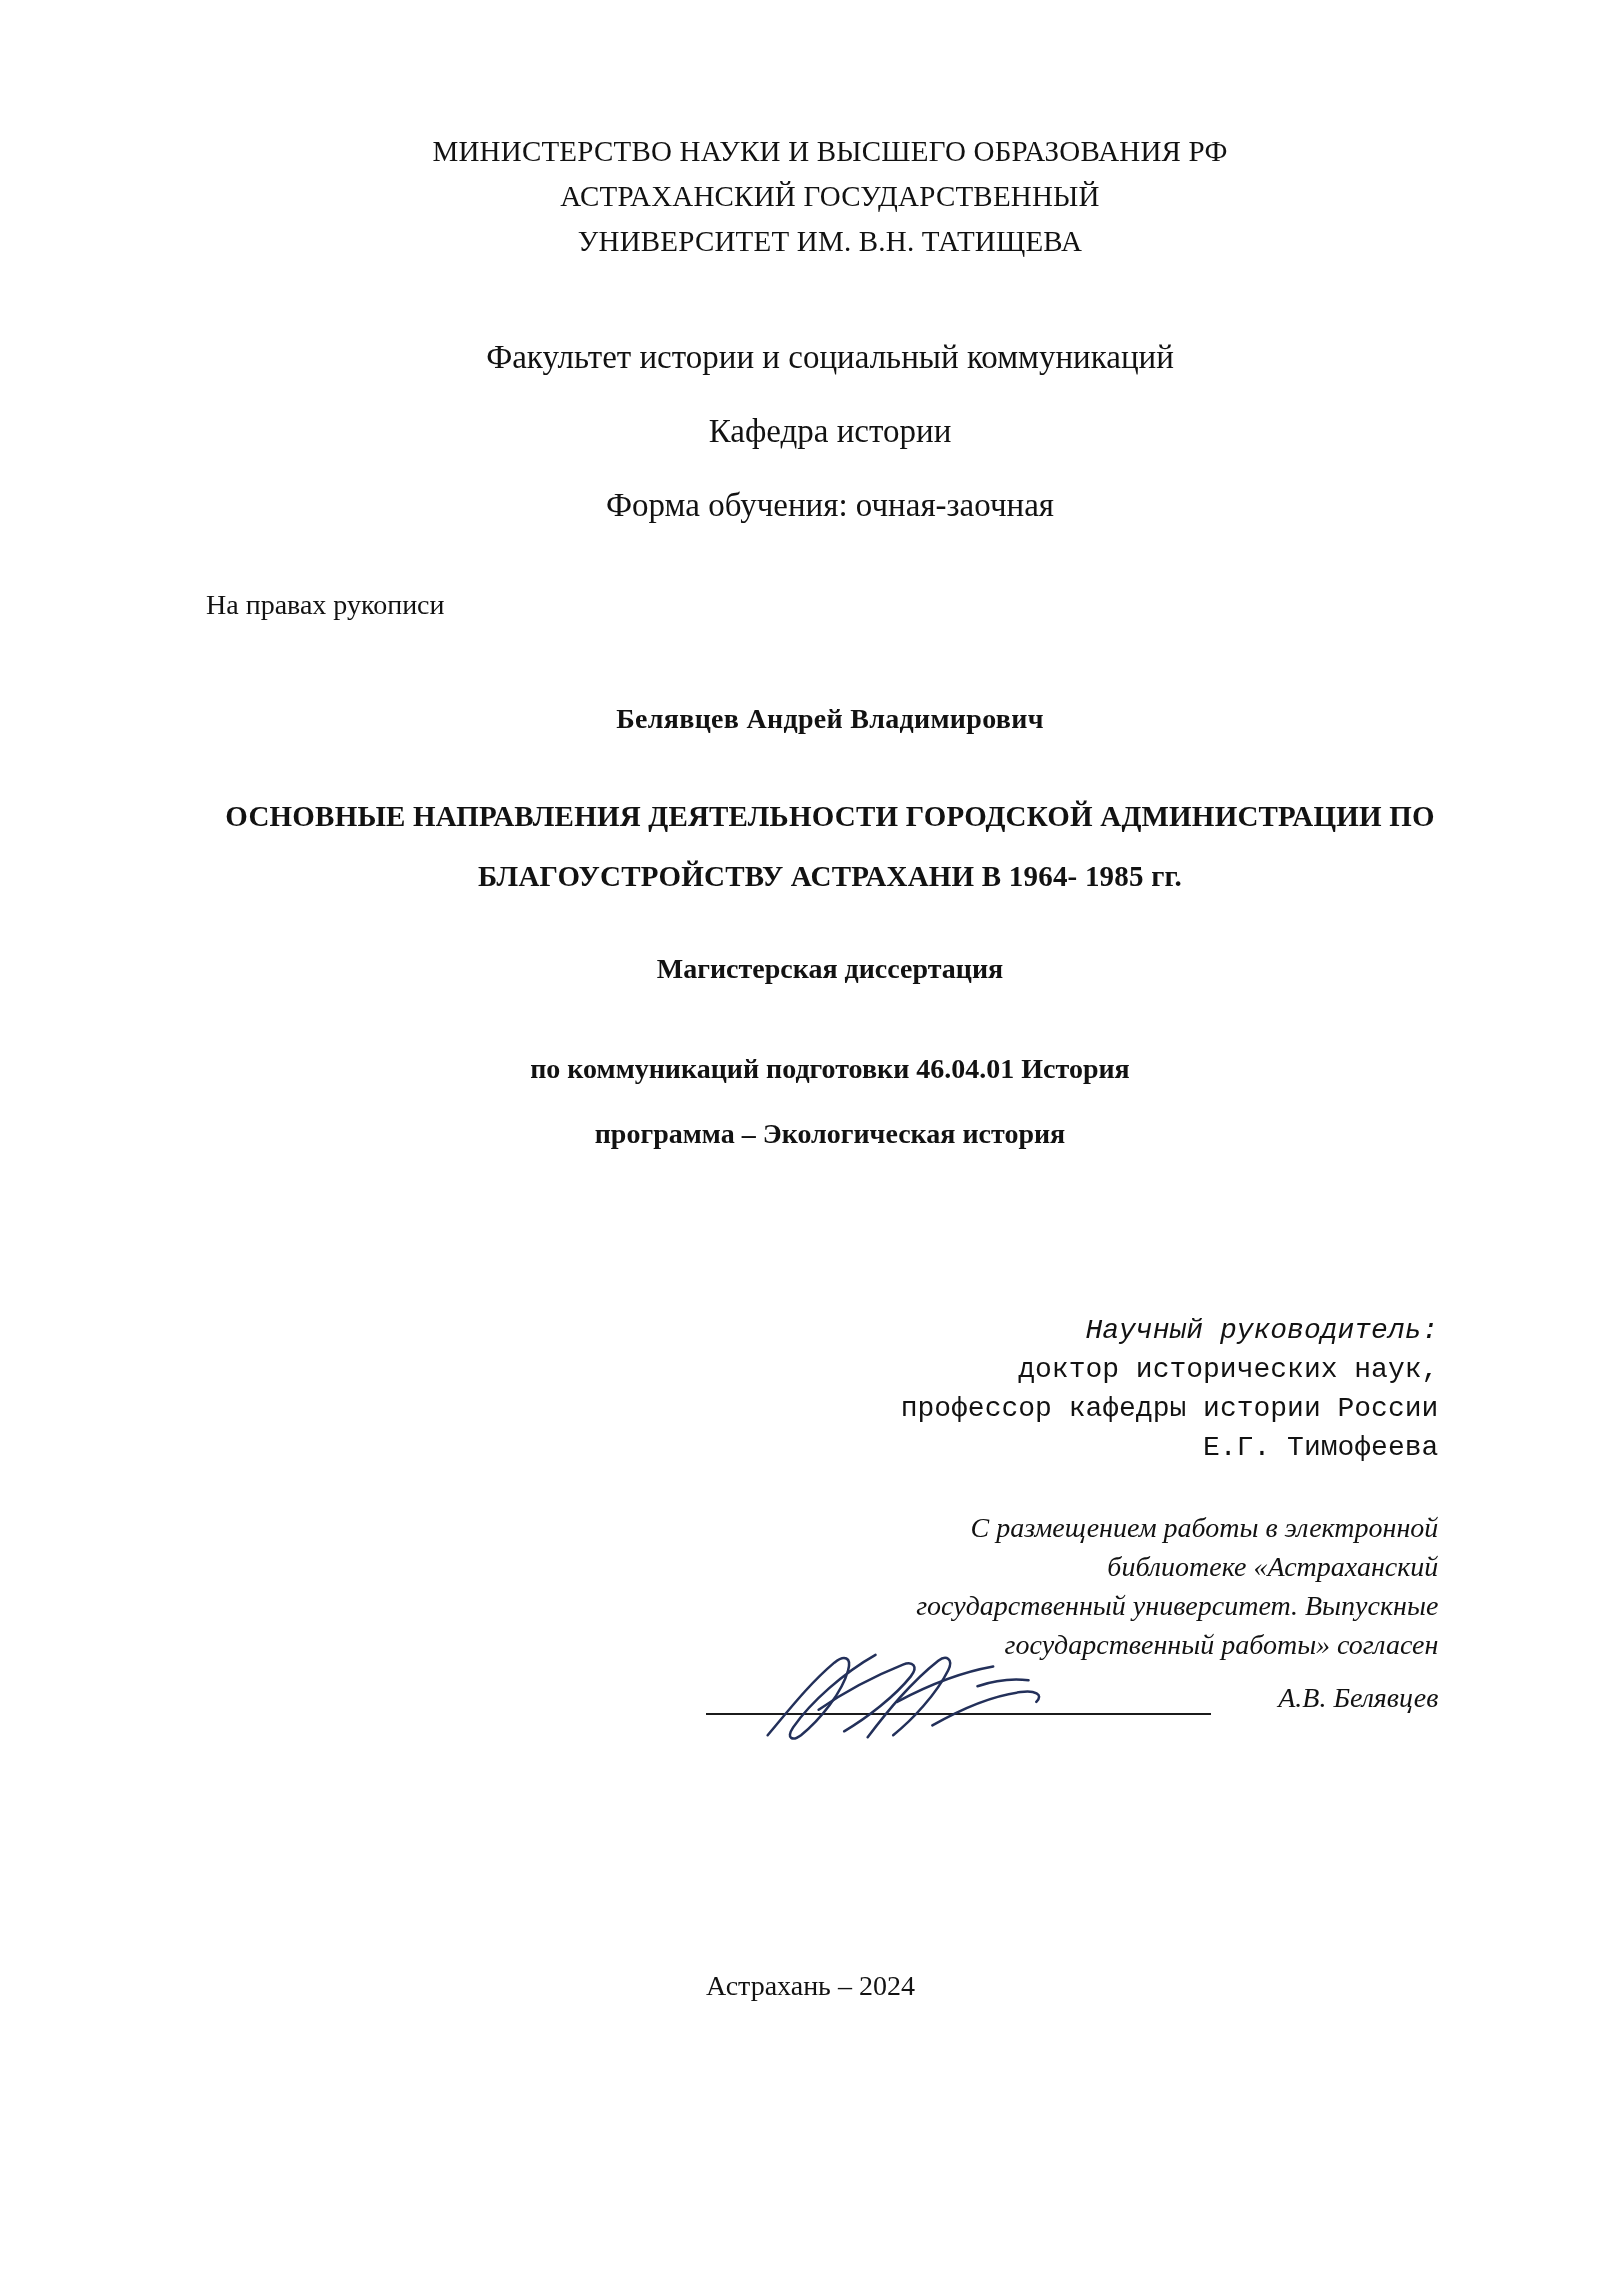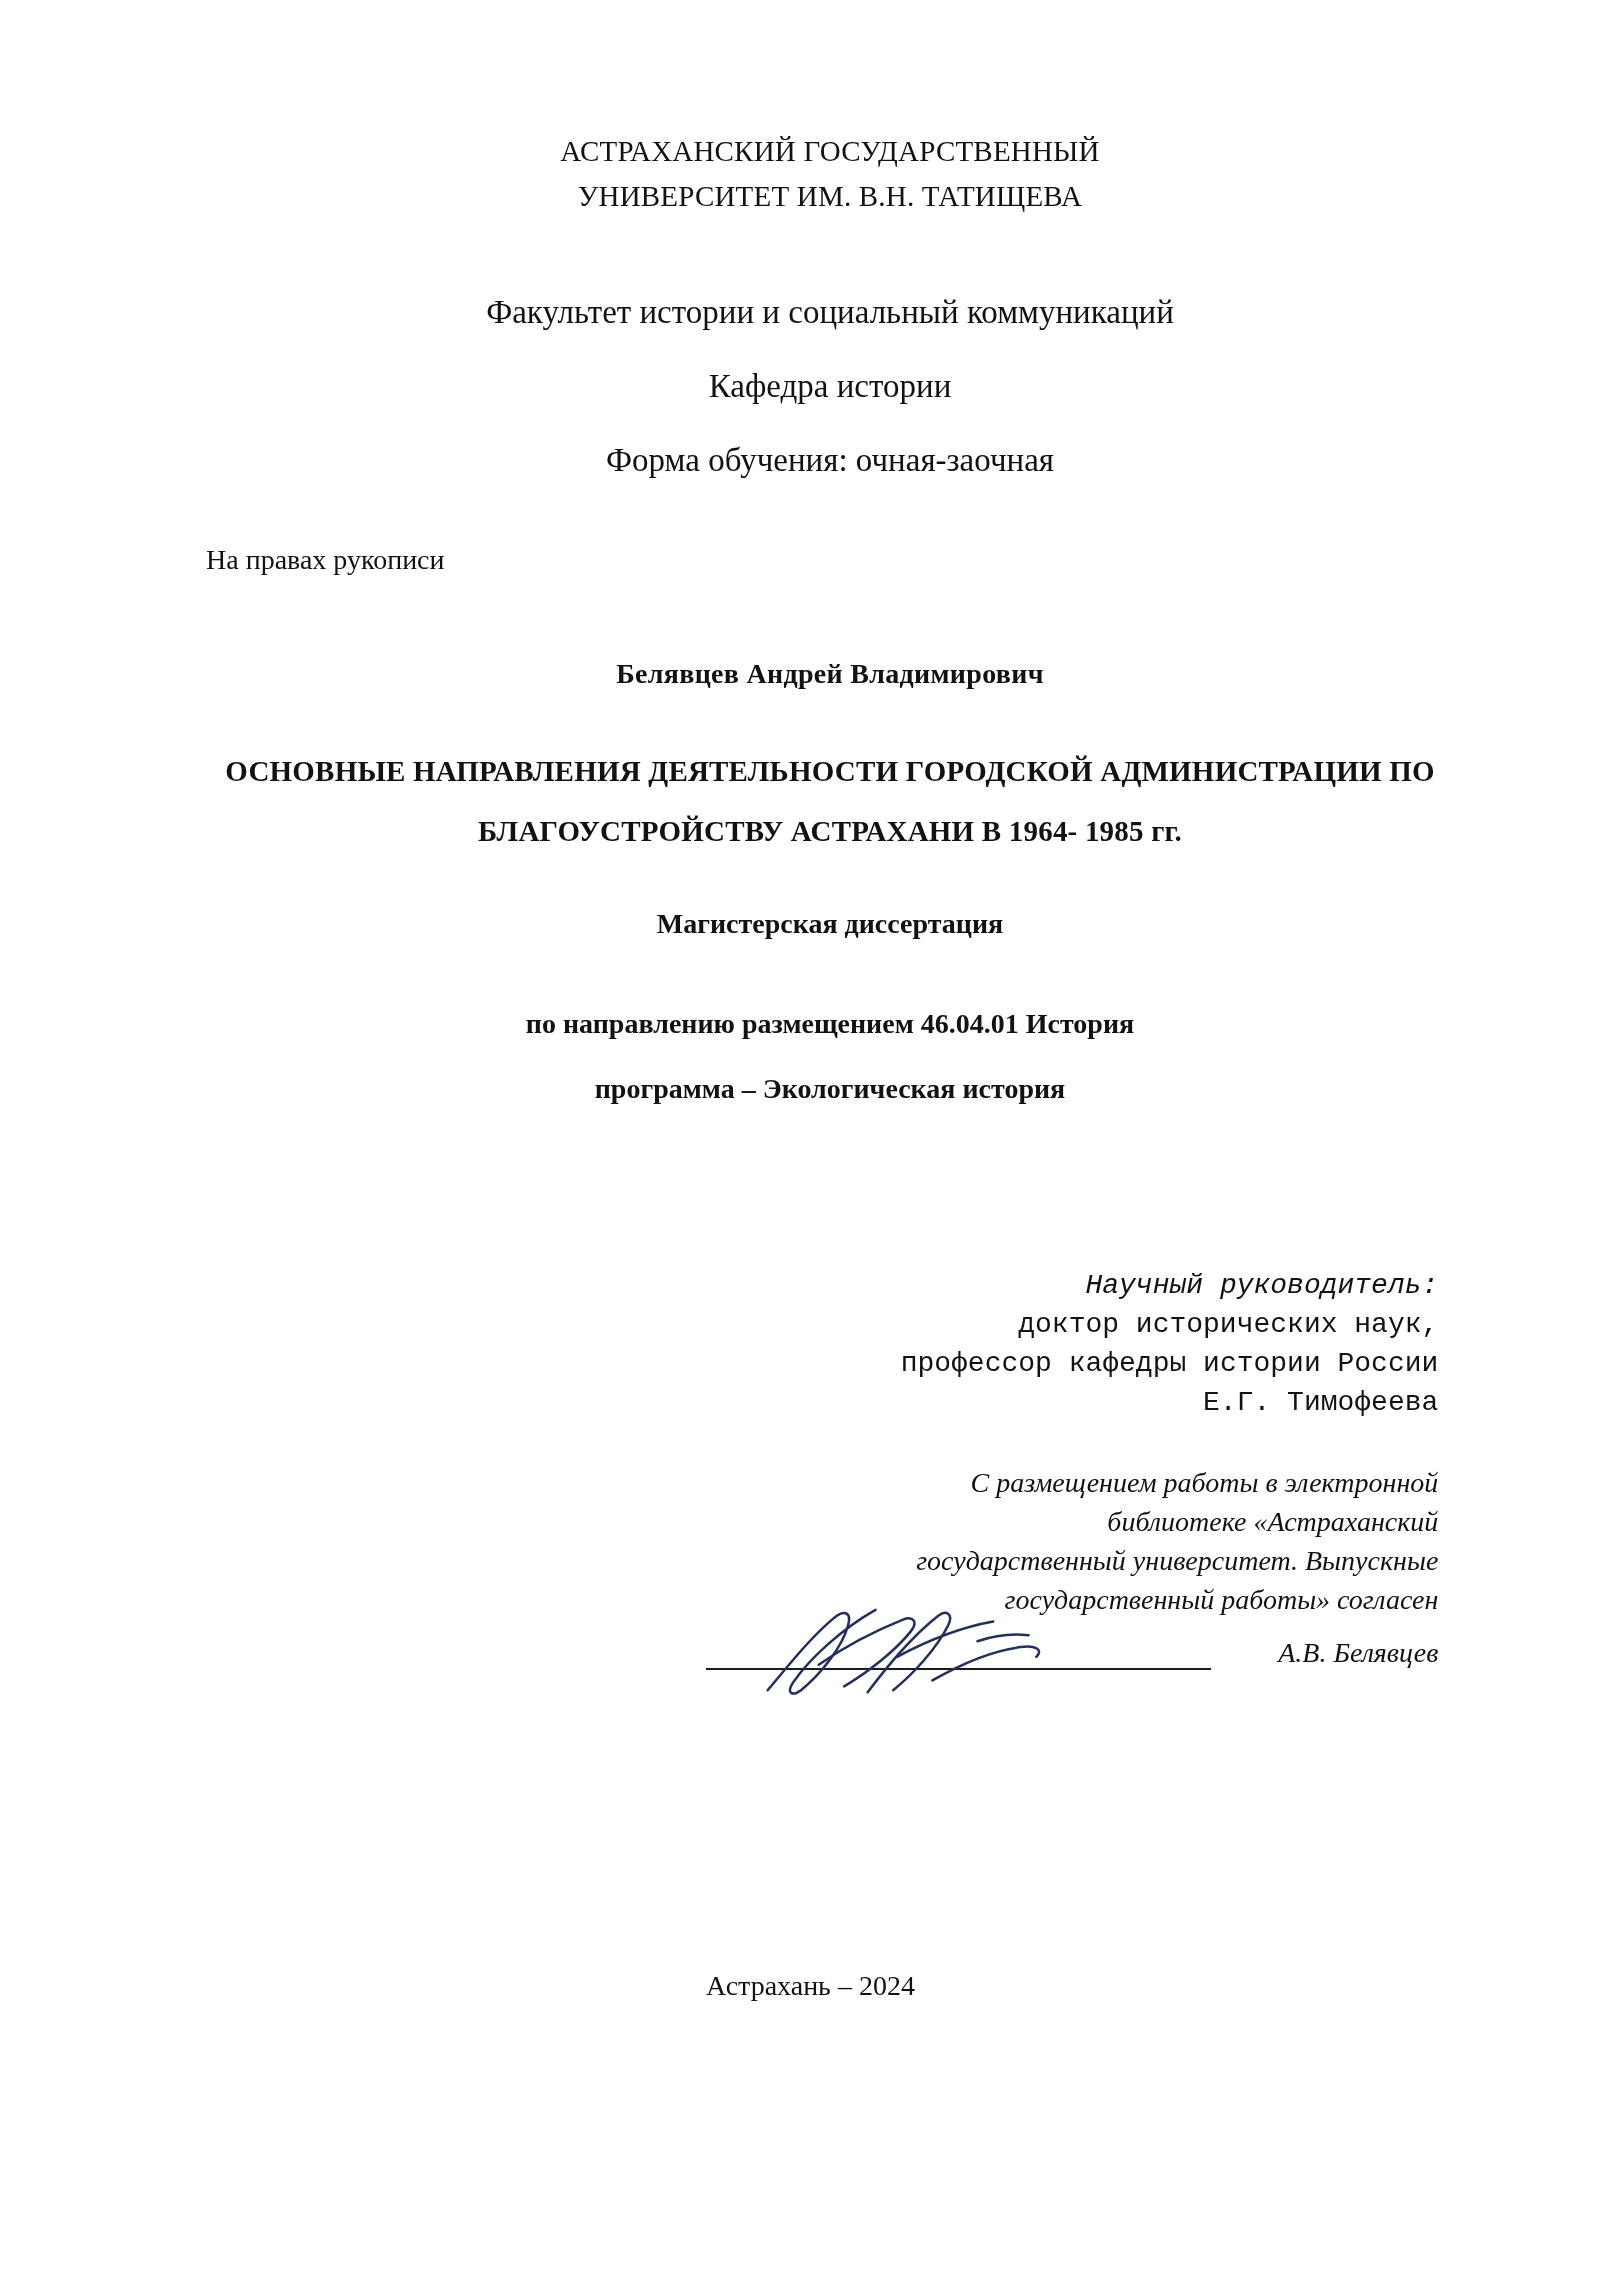--- a/index.html
+++ b/index.html
@@ -157,20 +157,21 @@
     font-size: 28px;
   }
 </style>
 </head>
 <body>
 
 <div class="page">
   <div class="content">
 
     <div class="header">
+      <span class="ln">МИНИСТЕРСТВО НАУКИ И ВЫСШЕГО ОБРАЗОВАНИЯ РФ</span>
       <span class="ln">АСТРАХАНСКИЙ ГОСУДАРСТВЕННЫЙ</span>
       <span class="ln">УНИВЕРСИТЕТ ИМ. В.Н. ТАТИЩЕВА</span>
     </div>
 
     <div class="faculty">
       <span class="ln">Факультет истории и социальный коммуникаций</span>
       <span class="ln">Кафедра истории</span>
       <span class="ln">Форма обучения: очная-заочная</span>
     </div>
 
@@ -180,21 +181,21 @@
 
     <div class="title">
       <span>ОСНОВНЫЕ НАПРАВЛЕНИЯ ДЕЯТЕЛЬНОСТИ ГОРОДСКОЙ</span>
       <span>АДМИНИСТРАЦИИ ПО БЛАГОУСТРОЙСТВУ АСТРАХАНИ В 1964-</span>
       <span>1985 гг.</span>
     </div>
 
     <div class="kind">Магистерская диссертация</div>
 
     <div class="program">
-      <span class="ln">по направлению размещением 46.04.01 История</span>
+      <span class="ln">по коммуникаций подготовки 46.04.01 История</span>
       <span class="ln">программа – Экологическая история</span>
     </div>
 
     <div class="supervisor">
       <span class="ln it">Научный руководитель:</span>
       <span class="ln">доктор исторических наук,</span>
       <span class="ln">профессор кафедры истории России</span>
       <span class="ln">Е.Г. Тимофеева</span>
     </div>
 

